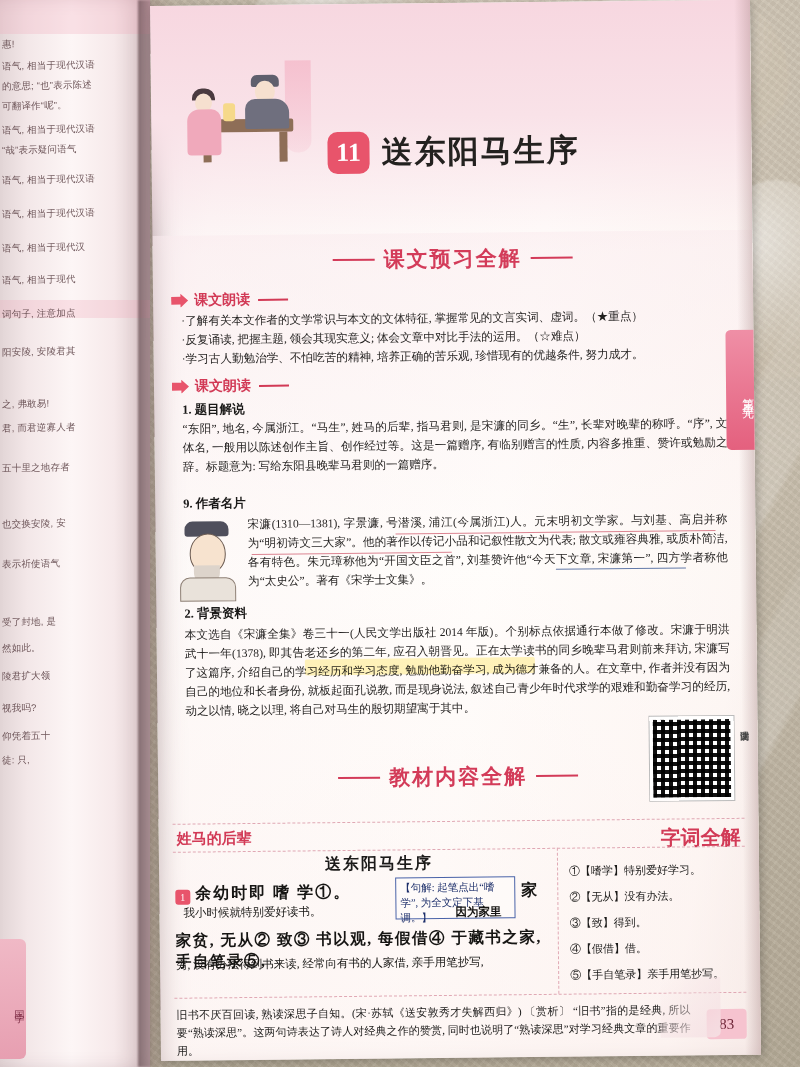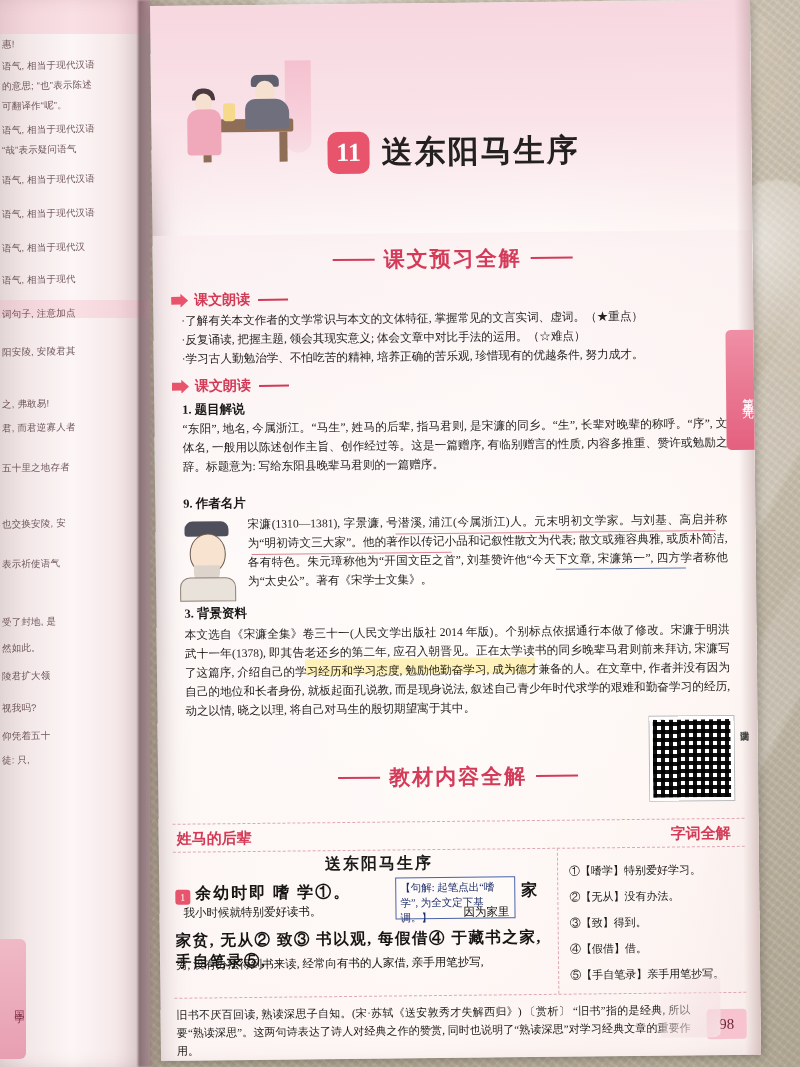--- a/index.html
+++ b/index.html
@@ -331,25 +331,25 @@
     position: absolute;
     left: 18px;
     top: 824px;
     color: #d23a56;
     font-weight: bold;
     font-size: 15px;
     font-family: "Liberation Serif", serif;
   }
   .col-label-right {
     position: absolute;
-    right: 28px;
+    right: 18px;
     top: 824px;
     color: #d23a56;
     font-weight: bold;
-    font-size: 15px;
+    font-size: 20px;
     font-family: "Liberation Serif", serif;
   }
   .divider-dash {
     position: absolute;
     left: 14px; right: 14px;
     border-top: 1px dashed #e0a8b4;
   }
   .vert-dash {
     position: absolute;
     border-left: 1px dashed #e0a8b4;
@@ -533,21 +533,21 @@
       <div class="p-hat"></div>
       <div class="p-face"></div>
       <div class="p-beard"></div>
       <div class="p-robe"></div>
     </div>
     <div class="body-text" style="left:92px;top:510px;width:480px;">宋濂(1310—1381), 字景濂, 号潜溪, 浦江(今属浙江)人。元末明初文学家。与刘基、高启并称为“明初诗文三大家”。他的著作以传记小品和记叙性散文为代表; 散文或雍容典雅, 或质朴简洁, 各有特色。朱元璋称他为“开国文臣之首”, 刘基赞许他“今天下文章, 宋濂第一”, 四方学者称他为“太史公”。著有《宋学士文集》。</div>
     <div class="pen-line-red" style="left:240px;top:530px;width:320px;"></div>
     <div class="pen-line-red" style="left:96px;top:549px;width:200px;"></div>
     <div class="pen-underline" style="left:400px;top:567px;width:130px;"></div>
 
-    <div class="num-head" style="left:28px;top:600px;">3. 背景资料</div>
+    <div class="num-head" style="left:28px;top:600px;">2. 背景资料</div>
     <div class="body-text" style="left:28px;top:620px;width:545px;">本文选自《宋濂全集》卷三十一(人民文学出版社 2014 年版)。个别标点依据通行本做了修改。宋濂于明洪武十一年(1378), 即其告老还乡的第二年, 应召入朝晋见。正在太学读书的同乡晚辈马君则前来拜访, 宋濂写了这篇序, 介绍自己的学习经历和学习态度, 勉励他勤奋学习, 成为德才兼备的人。在文章中, 作者并没有因为自己的地位和长者身份, 就板起面孔说教, 而是现身说法, 叙述自己青少年时代求学的艰难和勤奋学习的经历, 动之以情, 晓之以理, 将自己对马生的殷切期望寓于其中。</div>
     <div class="hl" style="left:148px;top:655px;width:230px;height:16px;"></div>
 
     <div class="qr"></div>
     <div class="qr-label">课文朗读</div>
 
     <div class="banner" style="top:760px;">
       <span class="rule"></span><span>教材内容全解</span><span class="rule"></span>
     </div>
 
@@ -557,35 +557,35 @@
     <div class="divider-dash" style="top:846px;"></div>
     <div class="vert-dash" style="left:398px;top:846px;height:146px;"></div>
 
     <div class="lesson-title">送东阳马生序</div>
 
     <div class="para-badge">1</div>
     <div class="main-text" style="left:36px;top:878px;width:190px;font-size:16px;letter-spacing:2px;font-weight:bold;">余幼时即 嗜 学①。</div>
     <div class="main-text" style="left:24px;top:900px;width:220px;font-size:11.5px;">我小时候就特别爱好读书。</div>
     <div class="gloss-box" style="left:236px;top:874px;width:120px;height:42px;">【句解: 起笔点出“嗜学”, 为全文定下基调。】</div>
     <div class="main-text" style="left:362px;top:878px;font-size:16px;font-weight:bold;letter-spacing:2px;">家</div>
-    <div class="main-text" style="left:304px;top:902px;font-size:11.5px;">因为家里</div>
+    <div class="main-text" style="left:296px;top:902px;font-size:11.5px;font-weight:bold;">因为家里</div>
 
     <div class="main-text" style="left:16px;top:925px;width:380px;font-size:15.5px;letter-spacing:1.5px;font-weight:bold;">家贫, 无从② 致③ 书以观, 每假借④ 于藏书之家, 手自笔录⑤,</div>
     <div class="main-text" style="left:16px;top:952px;width:380px;font-size:11.5px;">穷, 没有办法得到书来读, 经常向有书的人家借, 亲手用笔抄写,</div>
 
     <div class="word-item" style="left:410px;top:862px;">①【嗜学】特别爱好学习。</div>
     <div class="word-item" style="left:410px;top:888px;">②【无从】没有办法。</div>
     <div class="word-item" style="left:410px;top:914px;">③【致】得到。</div>
     <div class="word-item" style="left:410px;top:940px;">④【假借】借。</div>
     <div class="word-item" style="left:410px;top:966px;">⑤【手自笔录】亲手用笔抄写。</div>
 
     <div class="divider-dash" style="top:992px;"></div>
 
     <div class="footer-note">
       <span>旧书不厌百回读, 熟读深思子自知。(宋·苏轼《送安敦秀才失解西归》)</span>
       <span>〔赏析〕</span>
       <span>“旧书”指的是经典, 所以要“熟读深思”。这两句诗表达了诗人对经典之作的赞赏, 同时也说明了“熟读深思”对学习经典文章的重要作用。</span>
     </div>
 
-    <div class="page-num">98</div>
+    <div class="page-num">83</div>
     <div class="corner-fan"></div>
   </div>
 </div>
 
 </body></html>

